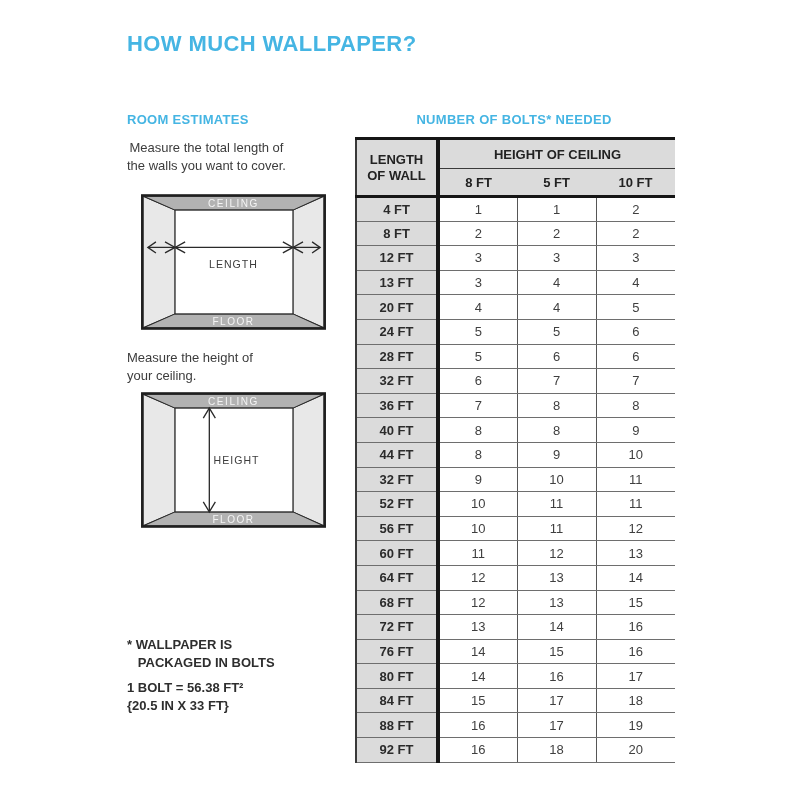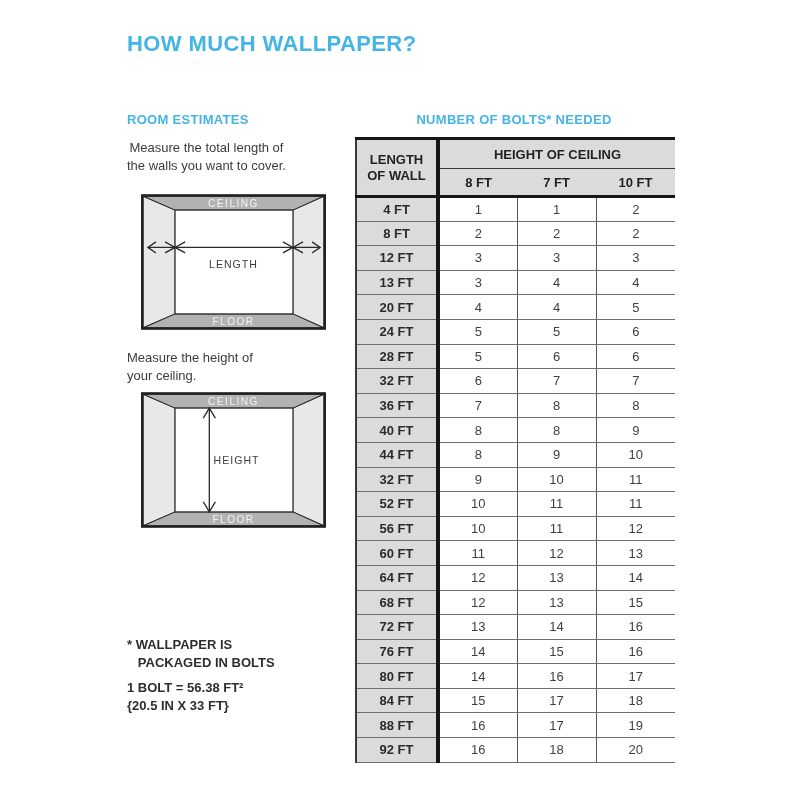--- a/index.html
+++ b/index.html
@@ -133,21 +133,21 @@
           <col class="c-val">
       </colgroup>
       <thead>
         <tr>
           <th rowspan="2" class="col1-header">LENGTH
 OF WALL</th>
           <th colspan="3" class="group-header">HEIGHT OF CEILING</th>
         </tr>
         <tr class="sub-header">
           <th>8 FT</th>
-          <th>7 FT</th>
+          <th>5 FT</th>
           <th>10 FT</th>
         </tr>
       </thead>
       <tbody>
           <tr>
             <th>4 FT</th>
             <td>1</td>
             <td>1</td>
             <td>2</td>
           </tr>

